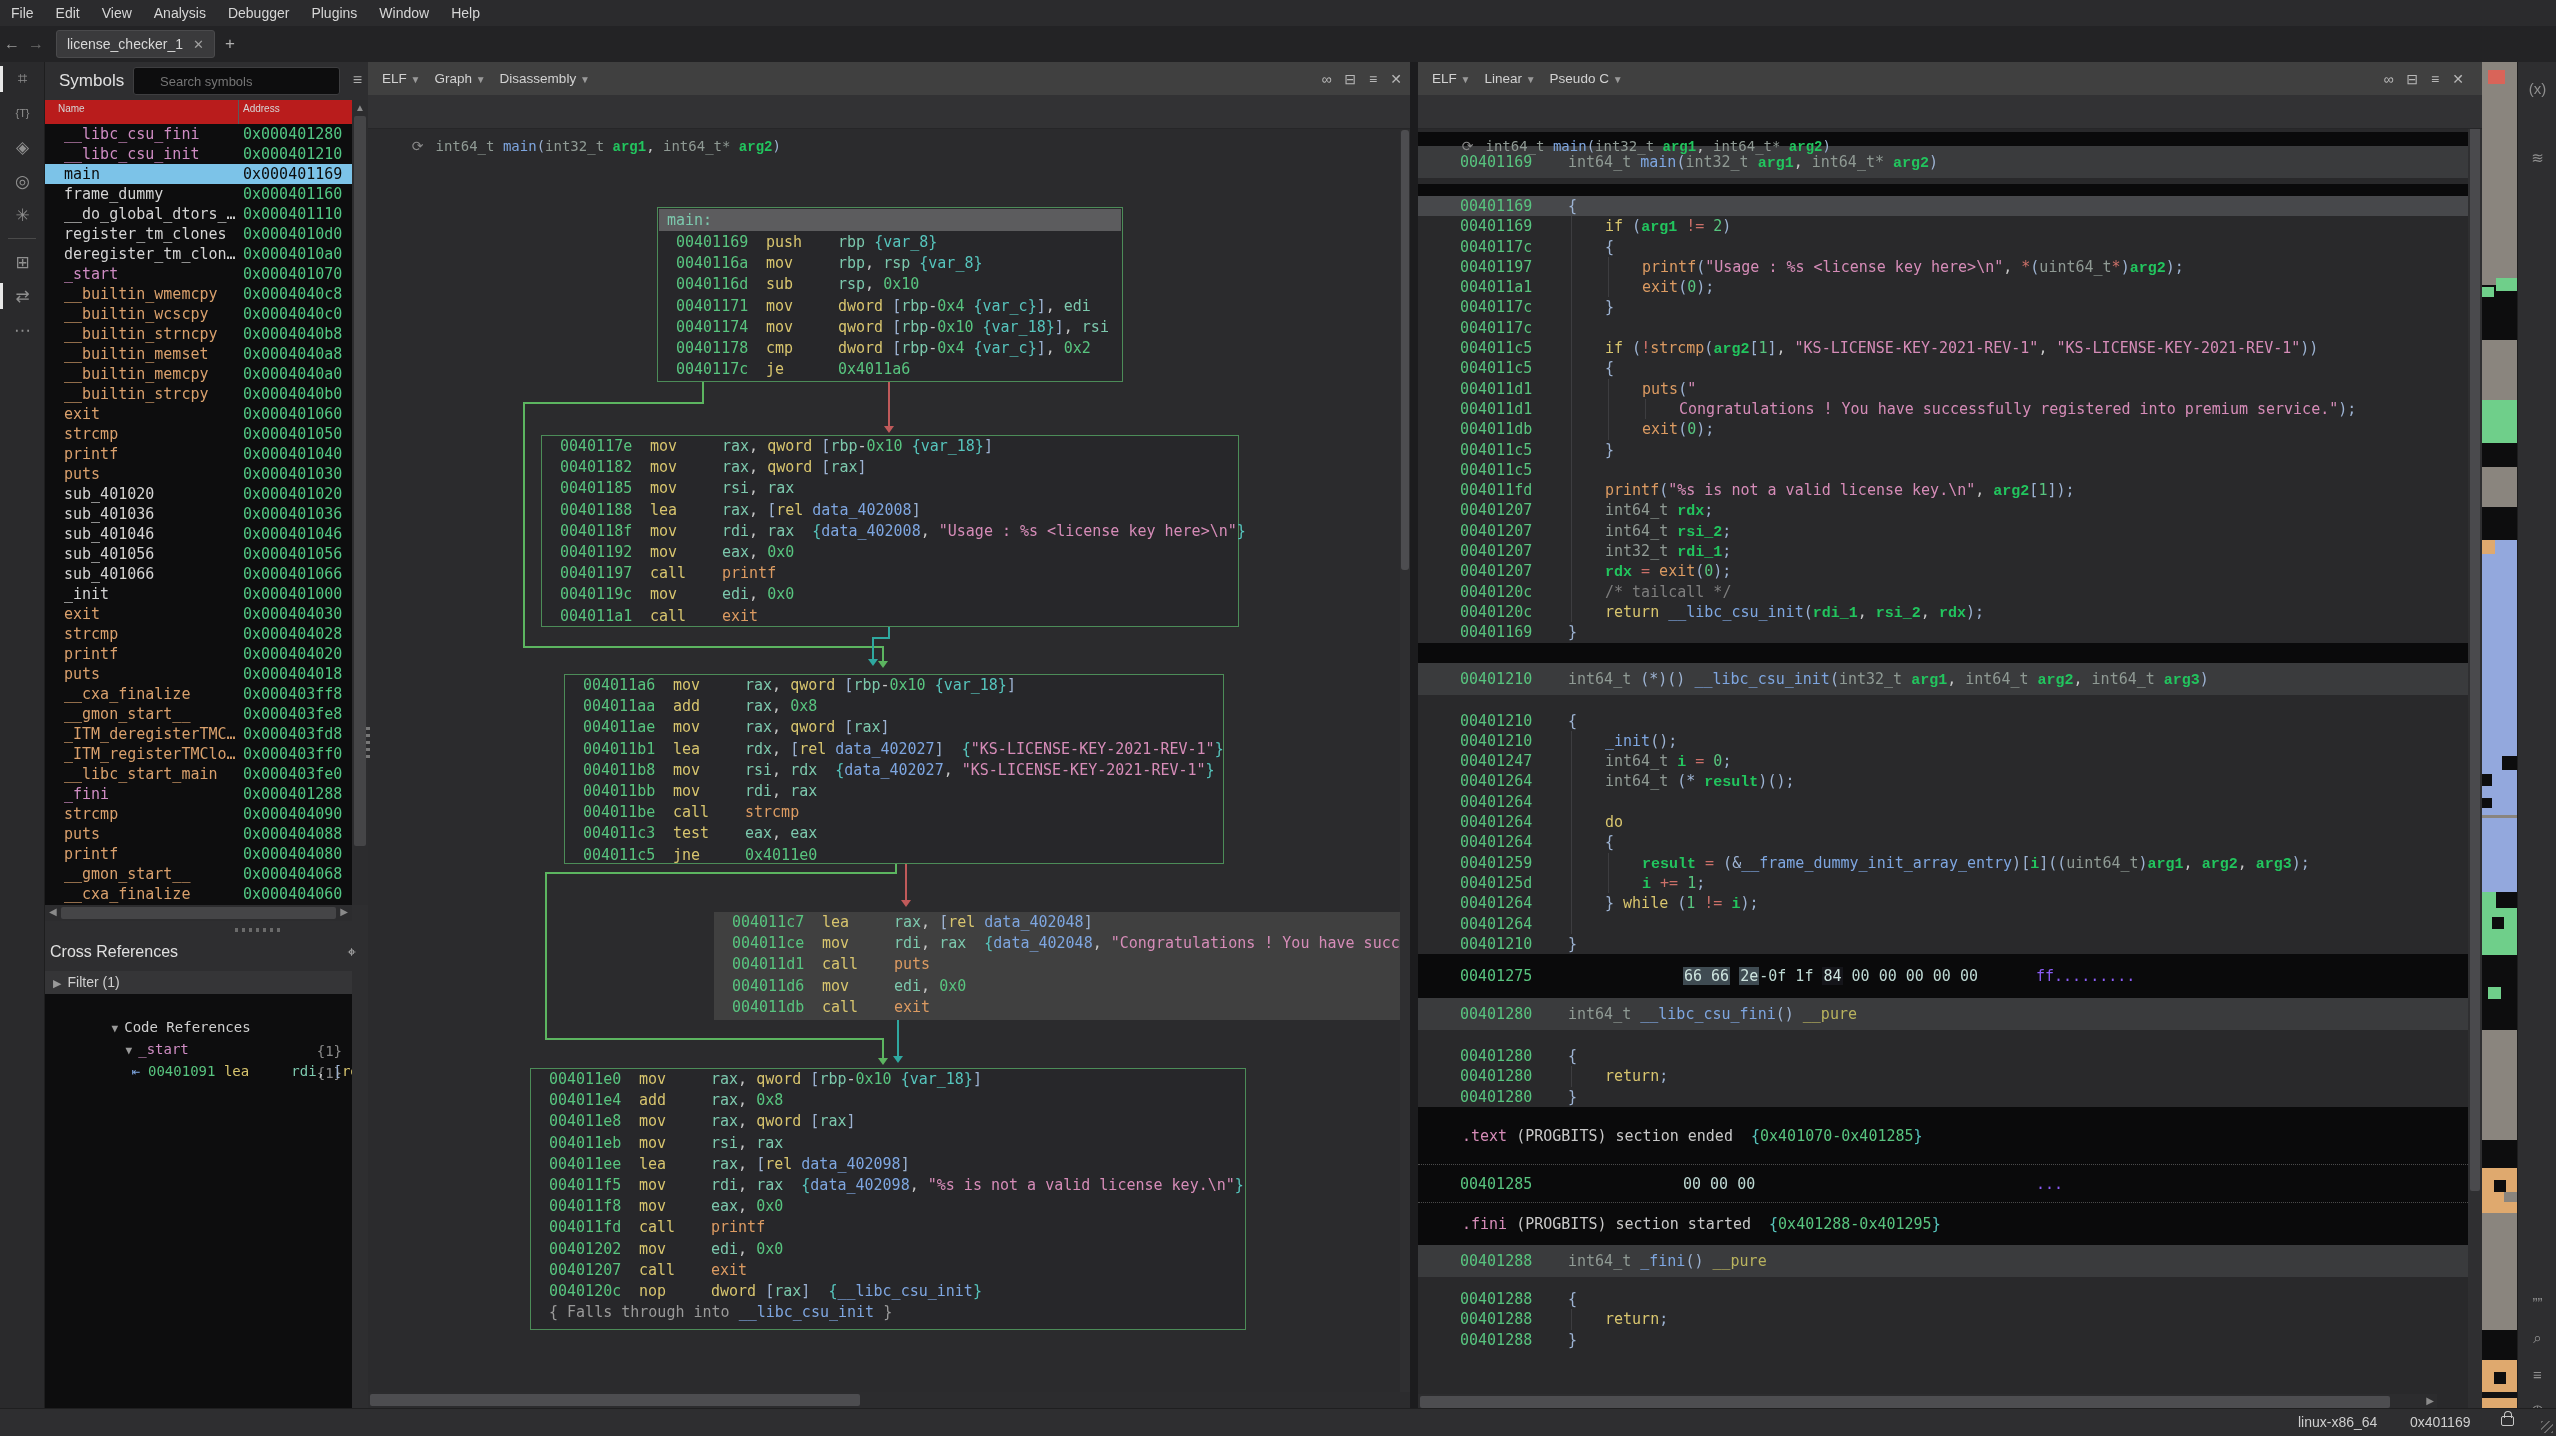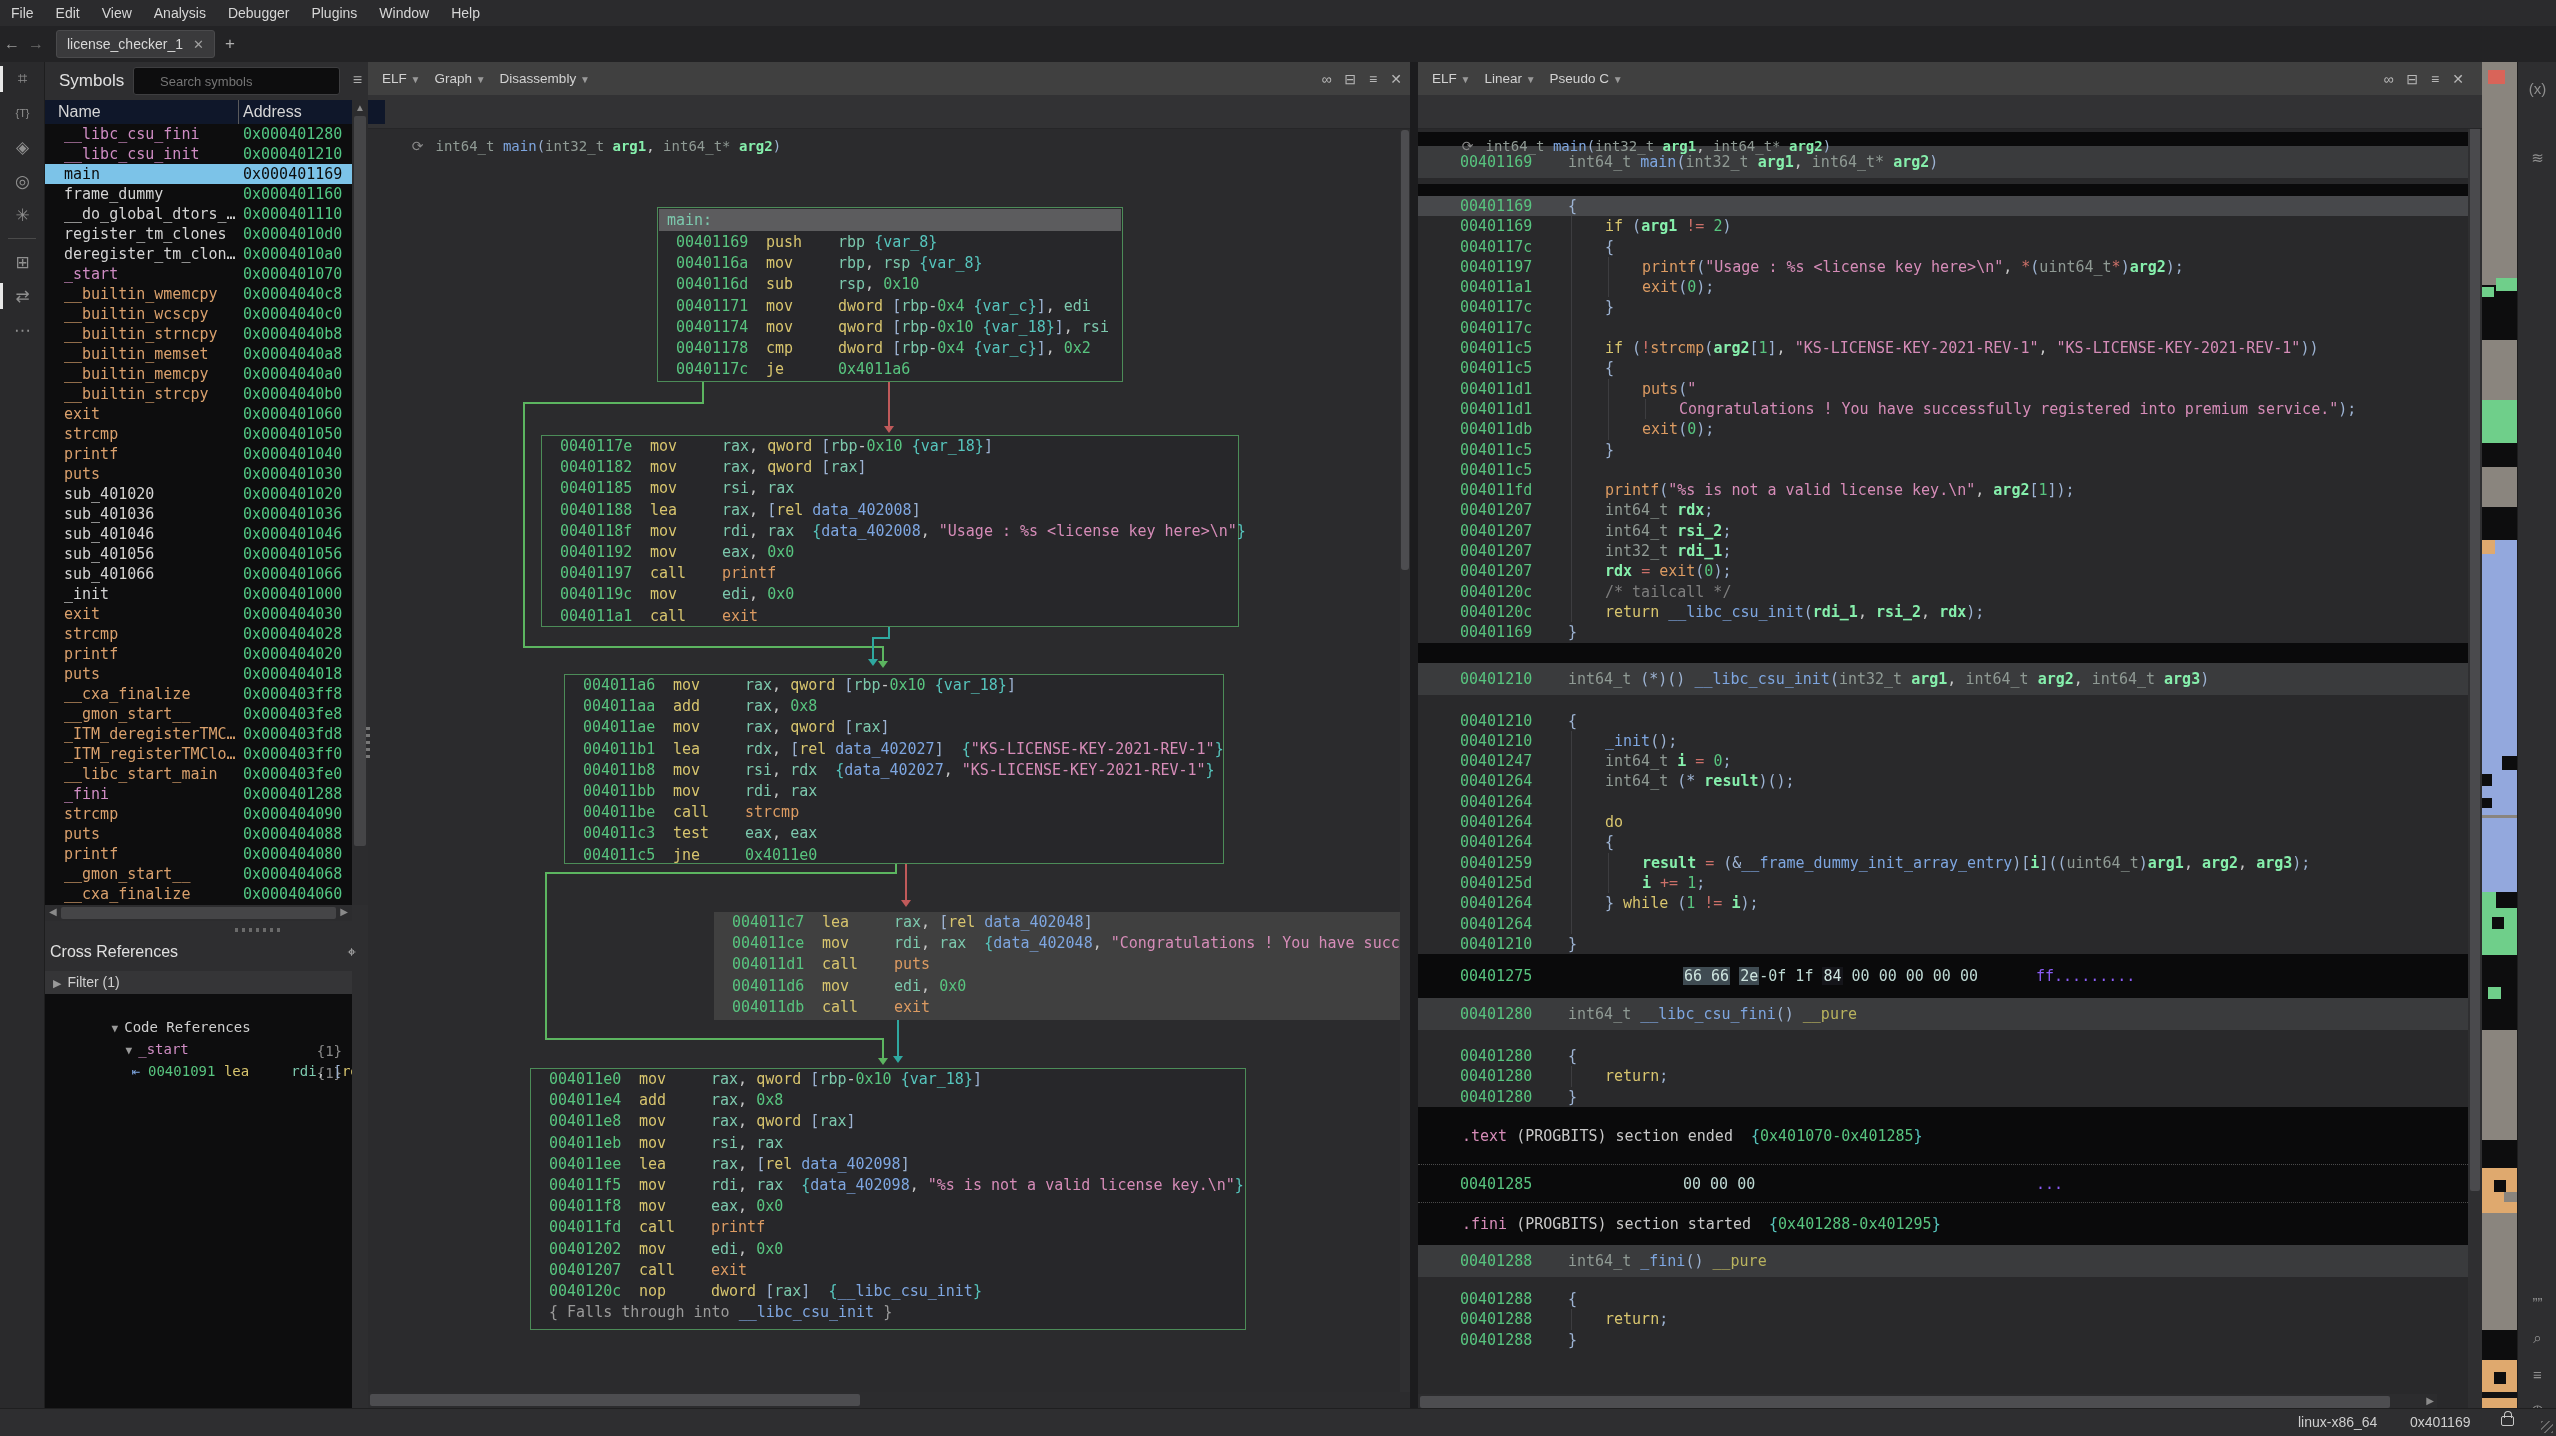--- a/index.html
+++ b/index.html
@@ -32,22 +32,22 @@
     font-size:12px; font-family:"DejaVu Sans Mono", monospace; }
 
   
   #symbols-panel { position:absolute; left:45px; top:62px; width:323px; height:873px; background:#2e2e30; z-index:20; }
   #symbols-header { position:absolute; left:0; top:0; width:100%; height:38px; display:flex; align-items:center; }
   #symbols-title { font-size:17px; color:#e0e0e0; margin-left:14px; }
   #symbol-search { position:absolute; left:88px; top:5px; width:207px; height:28px; background:#0d0d0e;
     border:1px solid #3e3e40; border-radius:3px; color:#9a9a9a; font-size:13px; padding-left:26px; }
   #search-icon { position:absolute; left:95px; top:11px; color:#8a8a8a; font-size:13px; }
   #symbols-menu-icon { position:absolute; right:6px; top:9px; color:#b0b0b0; font-size:16px; }
-  #symbols-colhead { position:absolute; left:0; top:38px; width:340px; height:24px; background:#0f172a;
-    font-size:16px; color:#d6d6d6; }
+  #symbols-colhead { position:absolute; left:0; top:38px; width:307px; height:24px; background:#b91c1c;
+    font-size:10px; color:#d6d6d6; }
   #symbols-colhead .c1 { position:absolute; left:13px; top:3px; }
   #symbols-colhead .c2 { position:absolute; left:198px; top:3px; }
   #symbols-colhead .cdiv { position:absolute; left:193px; top:0; width:1px; height:24px; background:#5a5a5c; }
   #symbols-list { position:absolute; left:0; top:62px; width:307px; height:781px; background:#0d0d0e; overflow:hidden; }
   .sym-row { position:relative; height:20px; line-height:20px; font-size:15px; white-space:pre; }
   .sym-row .nm { position:absolute; left:19px; }
   .sym-row .ad { position:absolute; left:198px; color:#52c783; }
   .sym-row.sel { background:#7cc3e8; }
   .sym-row.sel .nm, .sym-row.sel .ad { color:#0c0c0c; }
   .symc-pink { color:#cf8cc3; } .symc-orange { color:#d9a06c; } .symc-white { color:#d4d4d4; }
@@ -69,21 +69,21 @@
     color:#d0d0d0; line-height:23px; }
   #xref-filter .tri { margin:0 6px 0 8px; color:#9a9a9a; font-size:11px; }
   #xref-body { position:absolute; left:0; top:59px; width:307px; height:414px; background:#0d0d0e; font-size:14px; overflow:hidden;padding-left:8px; }
   .xref-row { position:relative; height:22px; line-height:22px; white-space:pre; }
   .xref-row .tri { color:#9a9a9a; font-size:11px; margin:0 6px 0 8px; }
   .xref-row .cnt { position:absolute; right:10px; color:#8a8a8a; }
   #xref-line { padding-left:28px; font-size:14px; }
   #xref-line .goto-icon { color:#7ea6e0; margin-right:8px; }
 
   
-  .tk-k { color:#d8c56e; } .tk-t { color:#8f9a94; } .tk-v { color:#86efac; font-weight:bold; }
+  .tk-k { color:#d8c56e; } .tk-t { color:#8f9a94; } .tk-v { color:#22c55e; font-weight:bold;font-family:Liberation Mono, monospace; }
   .tk-w { color:#c8c8c8; } .tk-p { color:#9db3d3; } .tk-o { color:#cc7069; }
   .tk-n { color:#58c47f; } .tk-s { color:#d68cb8; } .tk-fn { color:#dc9b62; }
   .tk-lf { color:#7ea6e0; } .tk-c { color:#7e7e7e; } .tk-r { color:#7cc8ad; }
   .tk-vb { color:#56c5bd; } .tk-a { color:#58c47f; } .tk-g { color:#9a9a9a; }
   .tk-an { color:#b9b35e; } .tk-sec { color:#d68cb8; }
   .tk-by { color:#bcd8d2; } .tk-by1 { color:#cfe6e0; background:#3f4b52; padding:0 1px; }
   .tk-by2 { color:#cfe6e0; background:#15151a; padding:0 1px; }
 
   
   .pane-tabstrip { position:absolute; height:33px; background:#404040; display:flex; align-items:center;

